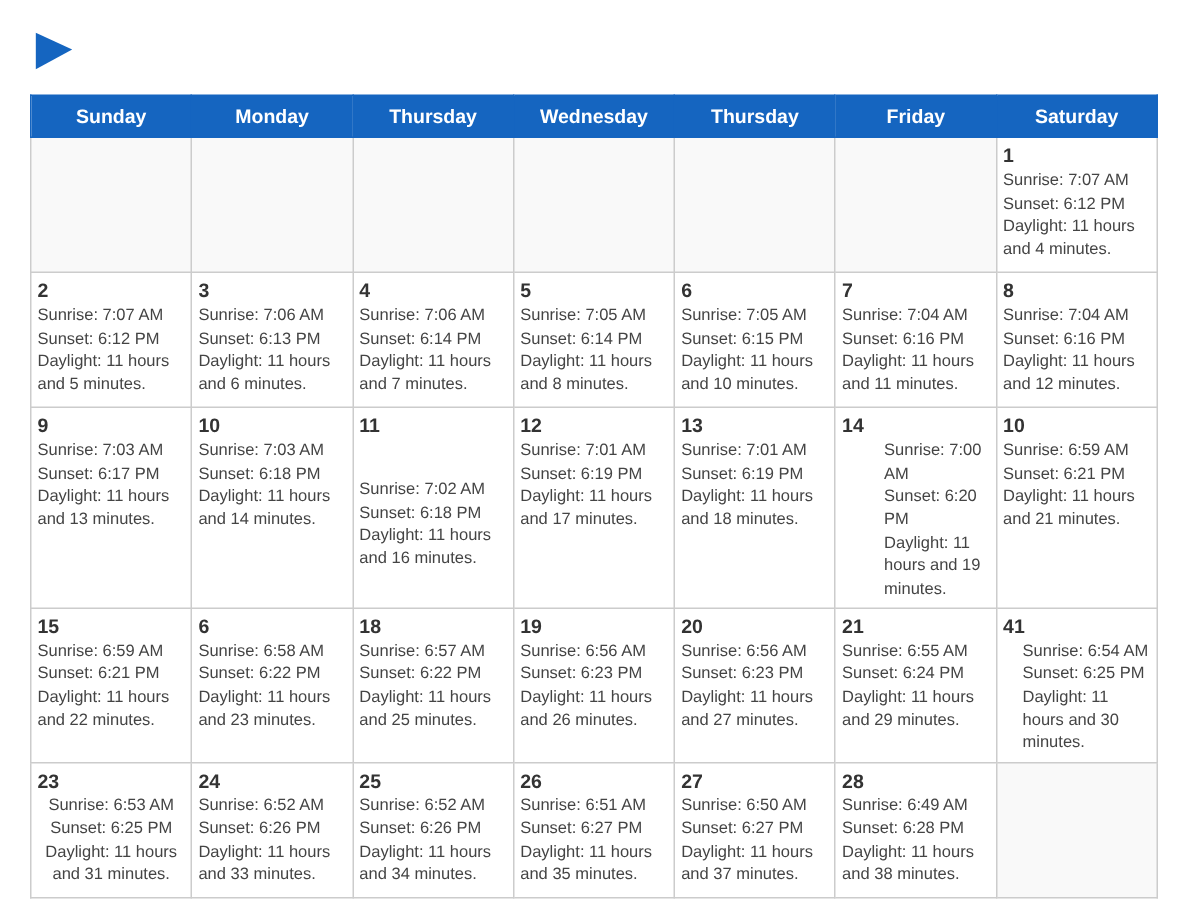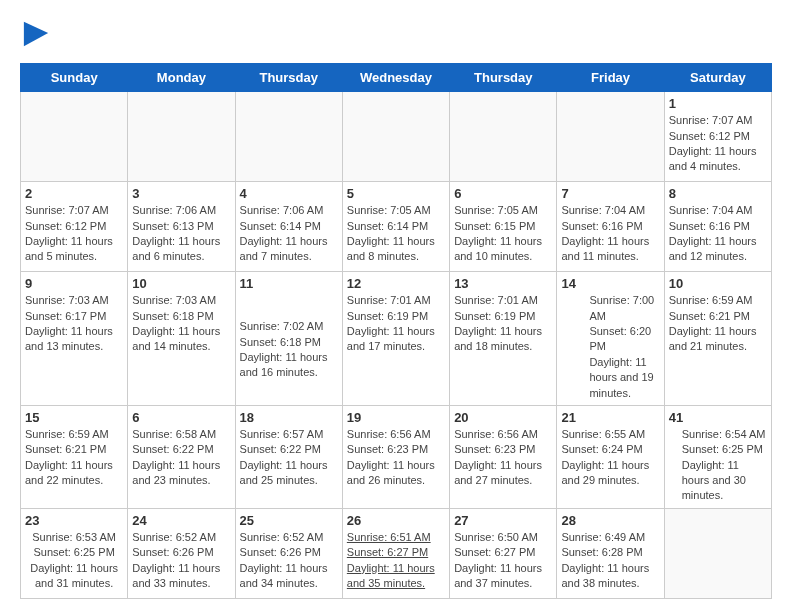--- a/index.html
+++ b/index.html
@@ -277,21 +277,21 @@
 Daylight: 11 hours and 33 minutes.</div>
         </td>
         <td>
           <span class="day-num">25</span>
           <div class="day-info" style="white-space: pre-line;">Sunrise: 6:52 AM
 Sunset: 6:26 PM
 Daylight: 11 hours and 34 minutes.</div>
         </td>
         <td>
           <span class="day-num">26</span>
-          <div class="day-info" style="white-space: pre-line; text-decoration: underline;">Sunrise: 6:51 AM
+          <div class="day-info" style="white-space: pre-line;">Sunrise: 6:51 AM
 Sunset: 6:27 PM
 Daylight: 11 hours and 35 minutes.</div>
         </td>
         <td>
           <span class="day-num">27</span>
           <div class="day-info" style="white-space: pre-line;">Sunrise: 6:50 AM
 Sunset: 6:27 PM
 Daylight: 11 hours and 37 minutes.</div>
         </td>
         <td>

